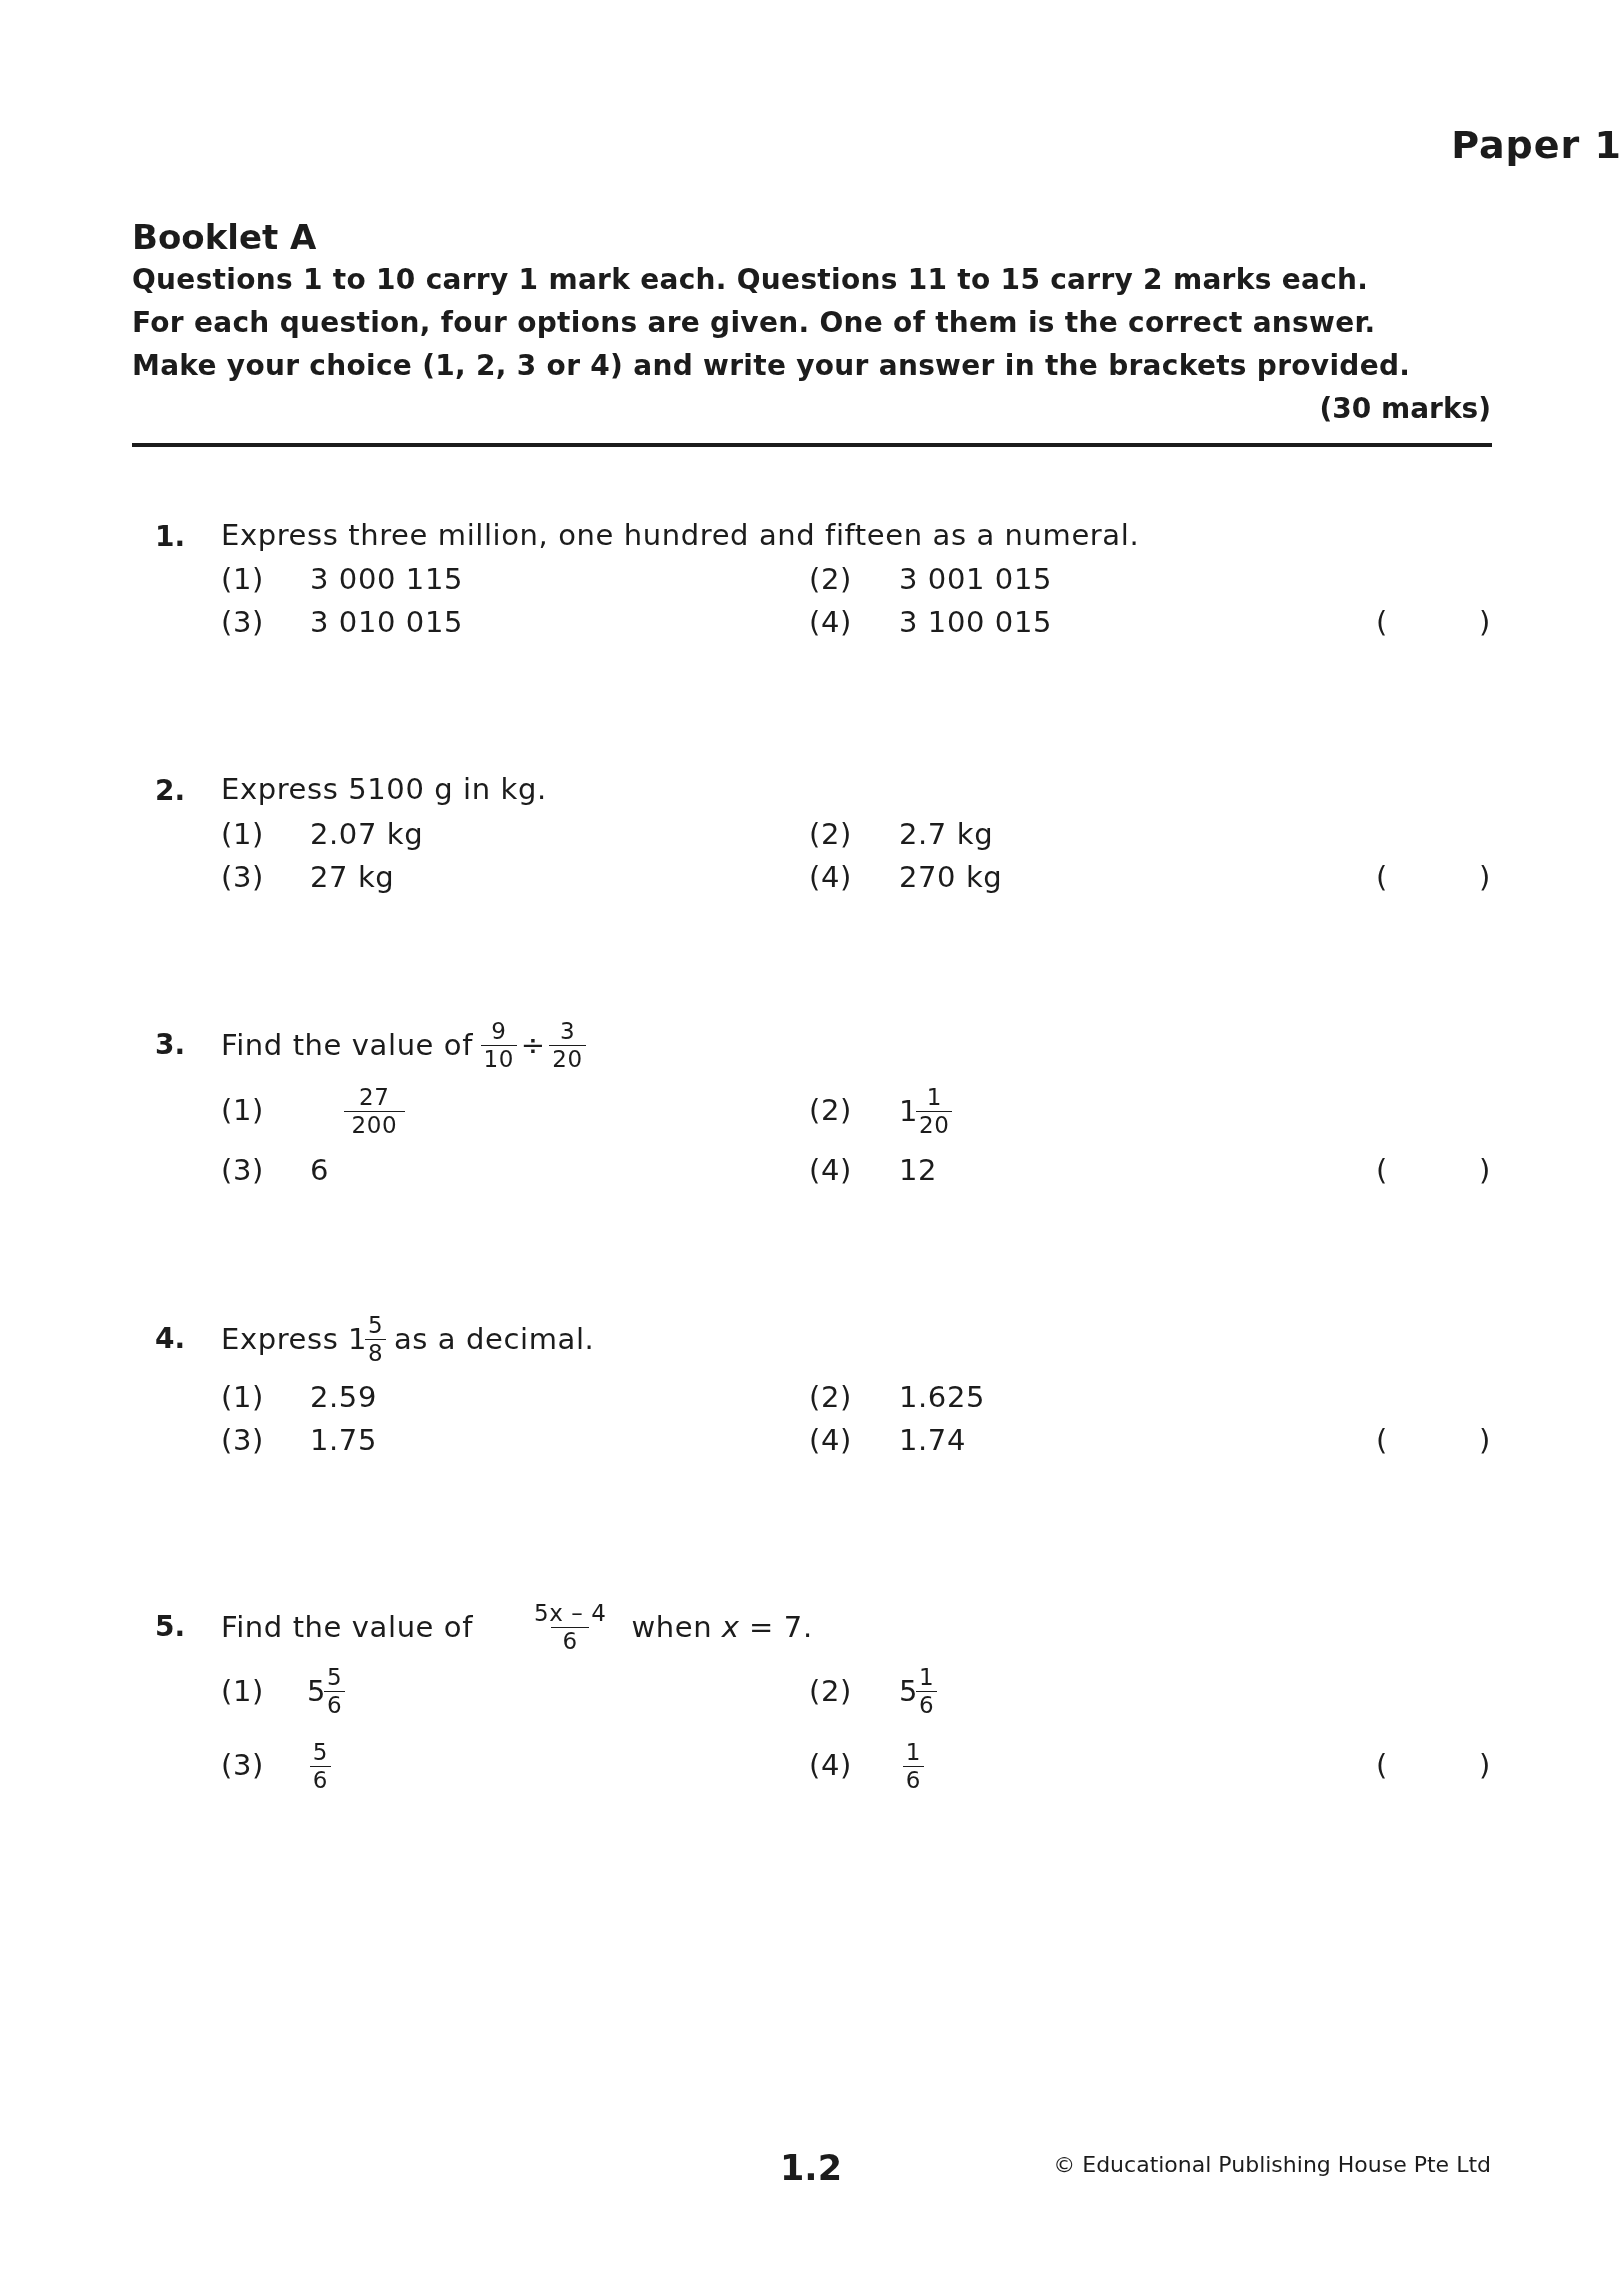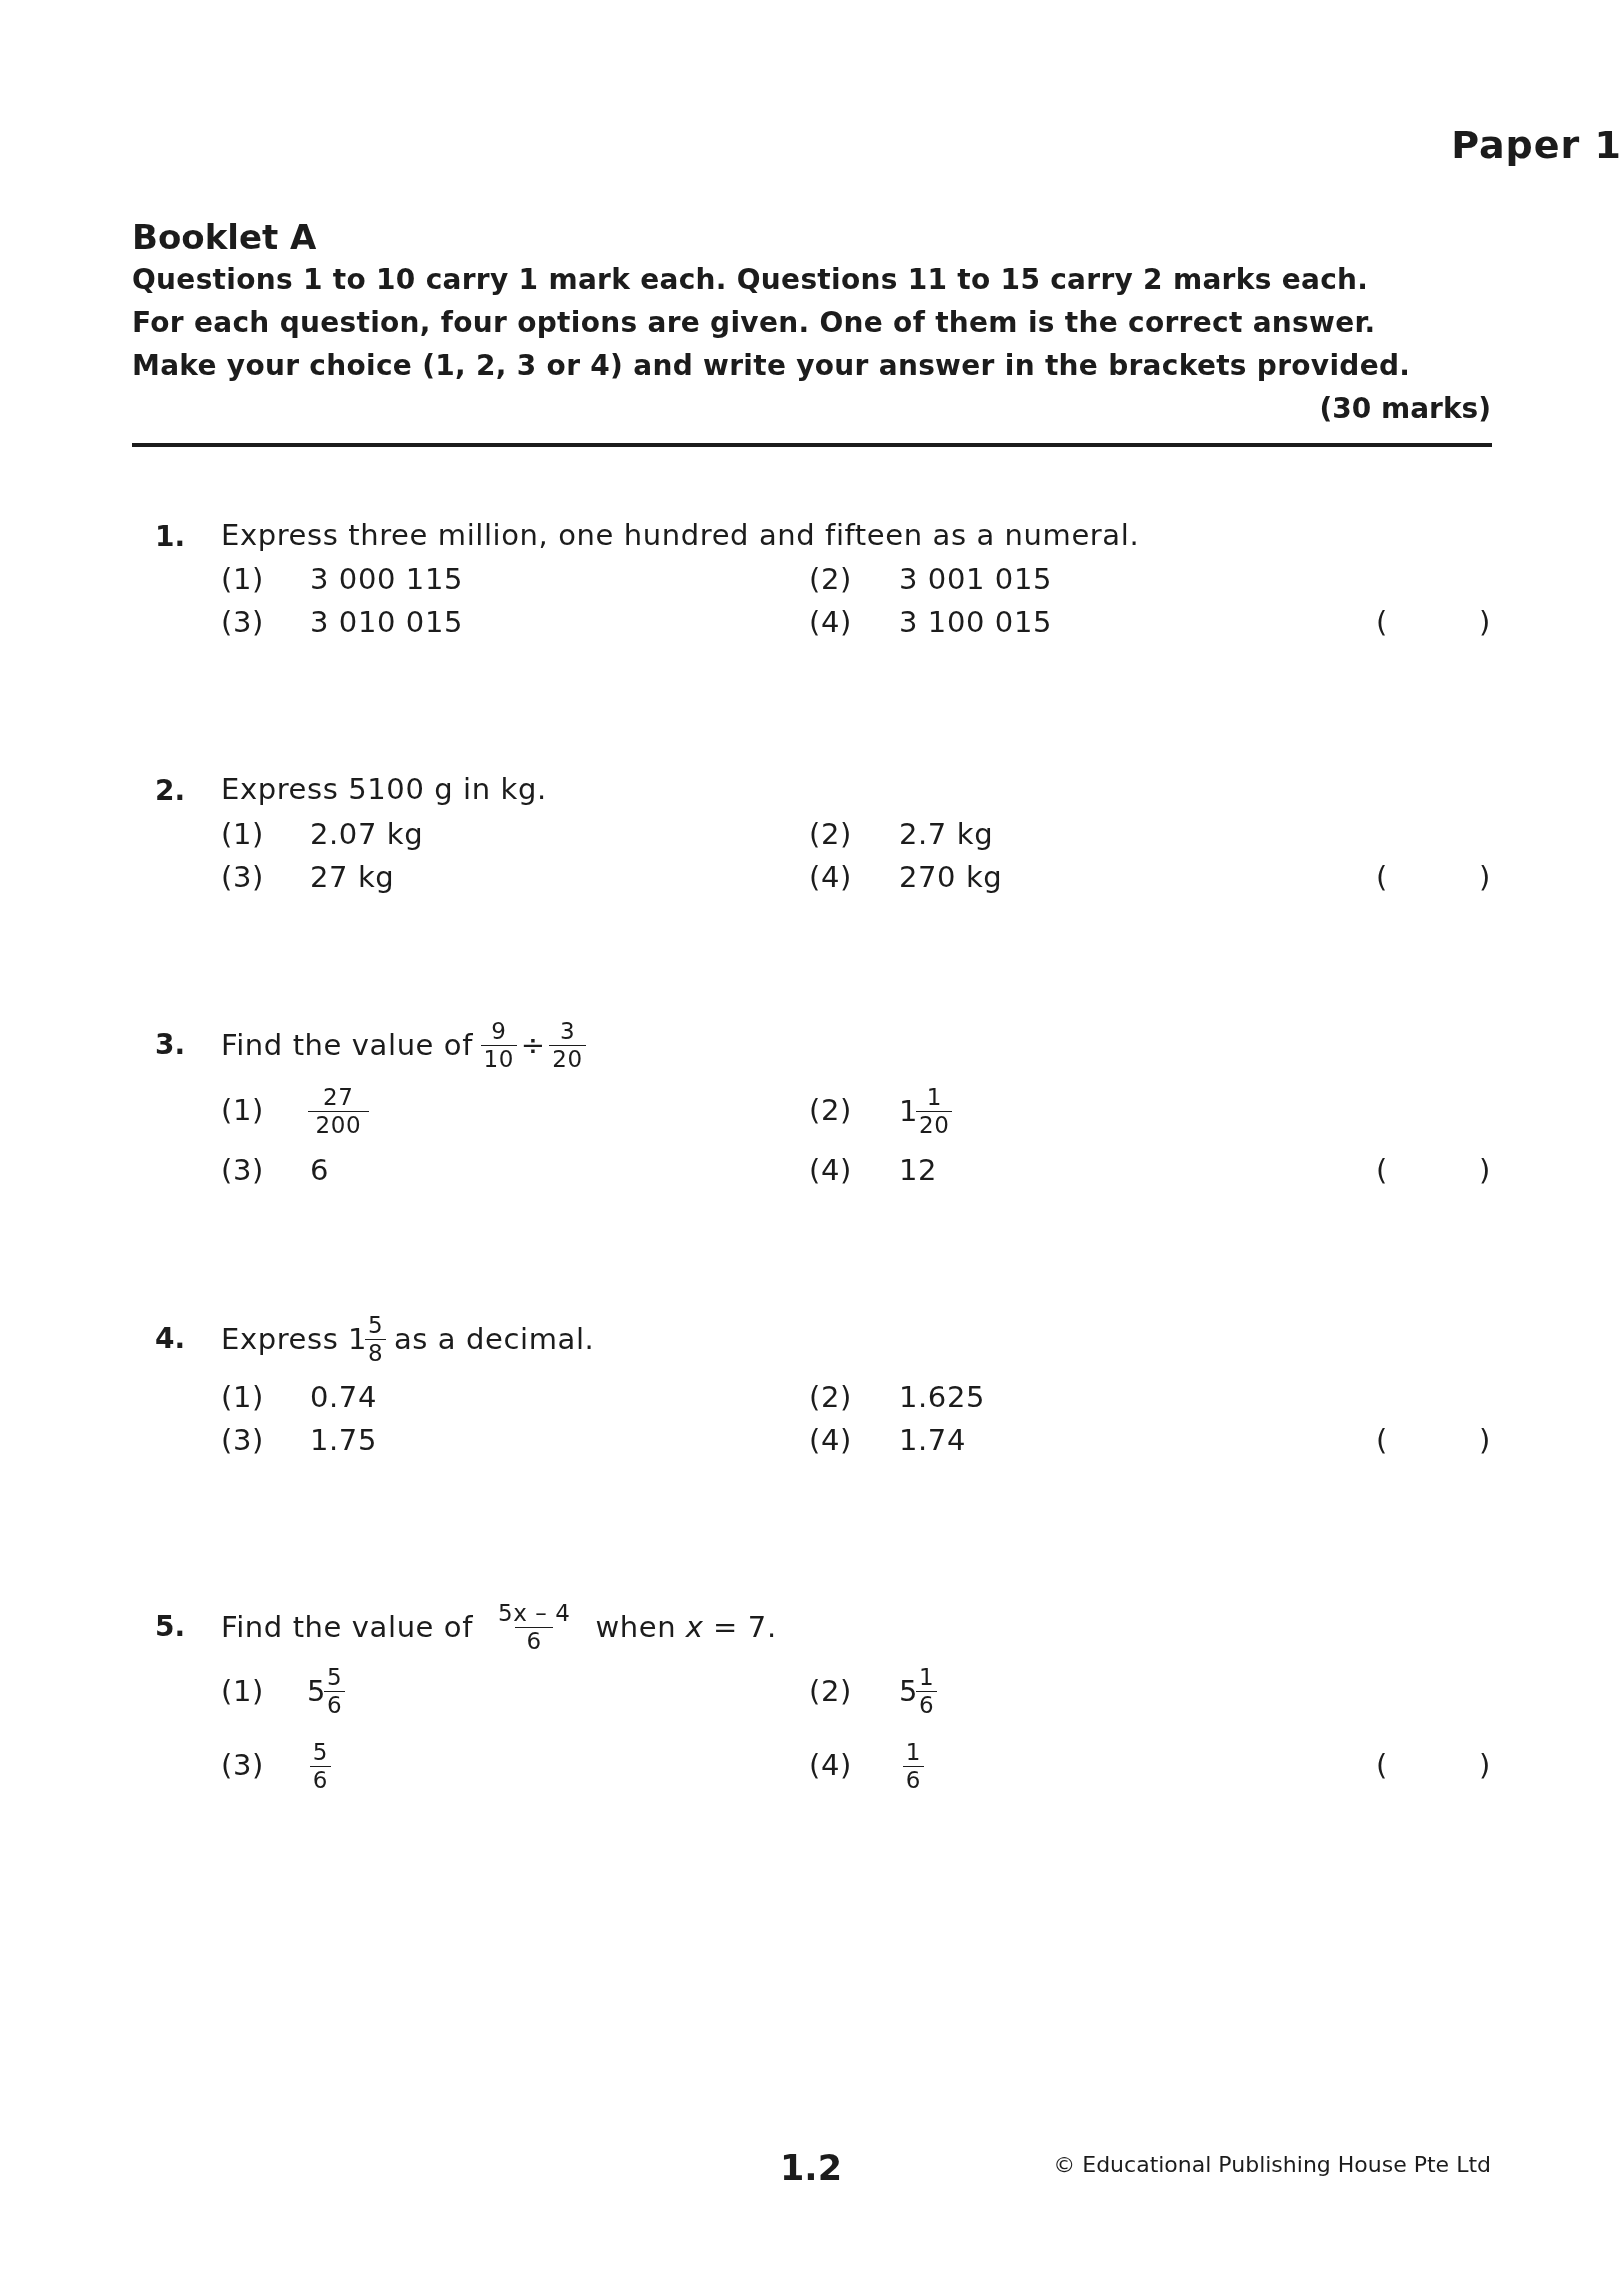--- a/index.html
+++ b/index.html
@@ -29,21 +29,21 @@
   .bracket-open { left: 1376px; font-size: 29px; }
   .bracket-close { left: 1479px; font-size: 29px; }
 
   
   .frac {
     display: inline-flex; flex-direction: column; align-items: center;
     vertical-align: middle; margin: 0 3.8px; font-size: 23px; line-height: 1.05;
   }
   .frac .num { padding: 0 2.9px 1px 2.9px; }
   .frac .den { border-top: 1.9px solid #1c1c1c; padding: 1px 2.9px 0 2.9px; }
-  .frac.wide .num, .frac.wide .den { padding-left: 7.7px; padding-right: 7.7px; }
+  .frac.wide .num, .frac.wide .den { padding-left: 7.7px; padding-right: 7.7px; margin-left: 36px; }
   .whole { margin-right: -1.9px; }
   .ital { font-style: italic; }
 
   .pageno { left: 0; width: 1622px; top: 2148px; text-align: center; font-size: 35px; font-weight: bold; }
   .copyright { right: 131px; top: 2152px; font-size: 22px; }
 </style>
 </head>
 <body>
 
 <div class="abs title">Paper 1</div>
@@ -126,21 +126,21 @@
   <div class="abs qtext" style="top:1310px; height:58px">
     <span>Express</span>
     <span class="whole" style="margin-left:9.6px">1</span>
     <span class="frac" style="margin-left:0; margin-right:7.7px">
       <span class="num">5</span>
       <span class="den">8</span>
     </span>
     <span>as a decimal.</span>
   </div>
   <div class="abs opt opt-l-label" style="top:1380px">(1)</div>
-  <div class="abs opt opt-l-val" style="top:1380px">0.74</div>
+  <div class="abs opt opt-l-val" style="top:1380px">2.59</div>
   <div class="abs opt opt-r-label" style="top:1380px">(2)</div>
   <div class="abs opt opt-r-val" style="top:1380px">1.625</div>
   <div class="abs opt opt-l-label" style="top:1423px">(3)</div>
   <div class="abs opt opt-l-val" style="top:1423px">1.75</div>
   <div class="abs opt opt-r-label" style="top:1423px">(4)</div>
   <div class="abs opt opt-r-val" style="top:1423px">1.74</div>
   <div class="abs bracket-open" style="top:1423px">(</div>
   <div class="abs bracket-close" style="top:1423px">)</div>
 </section>
 

